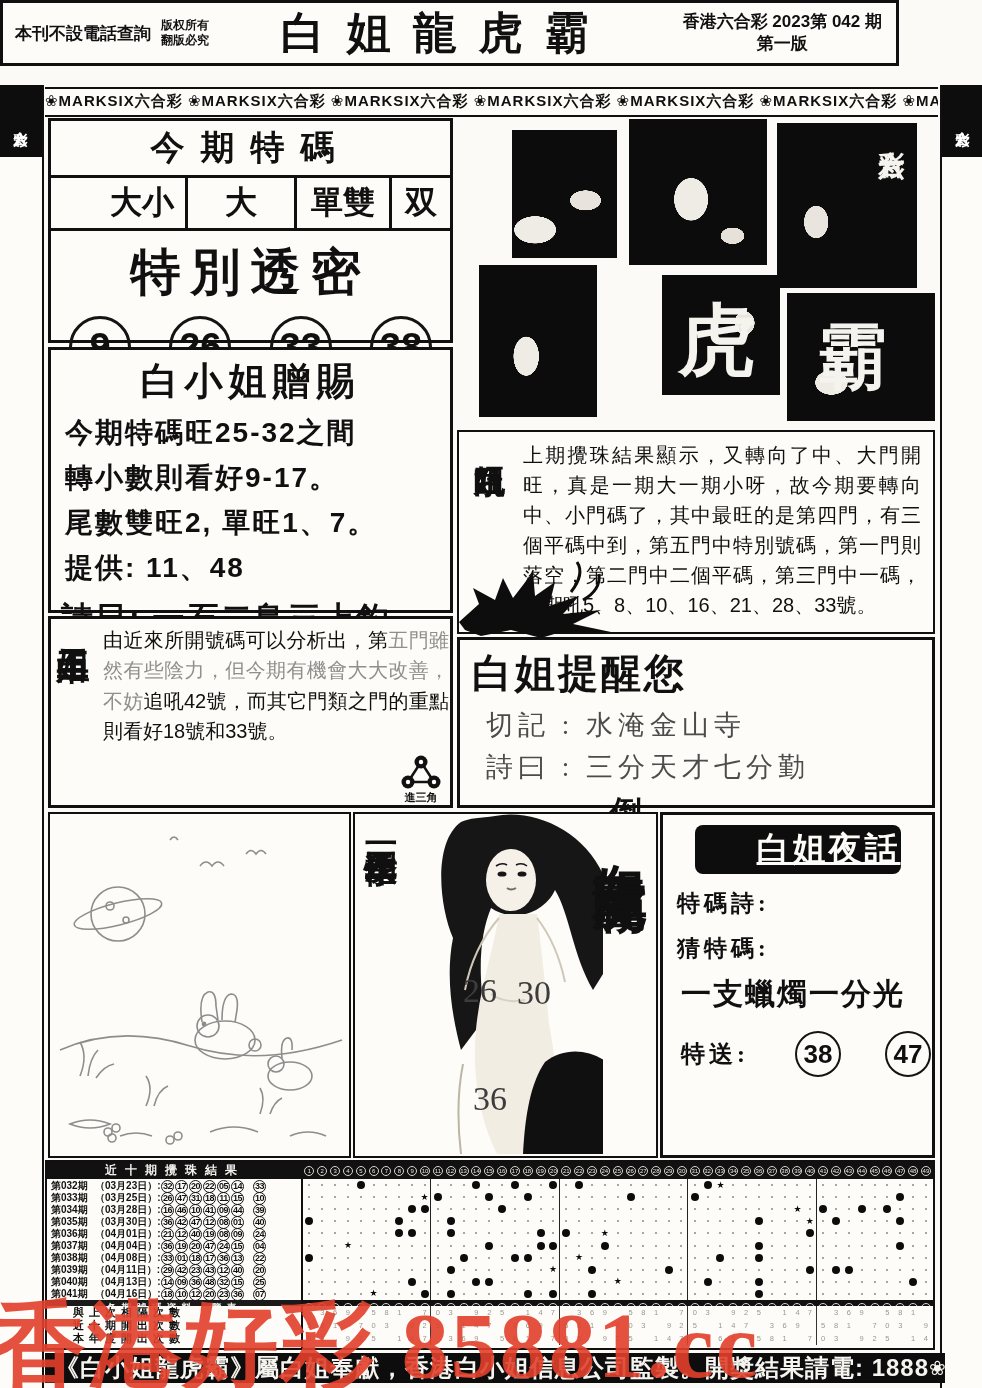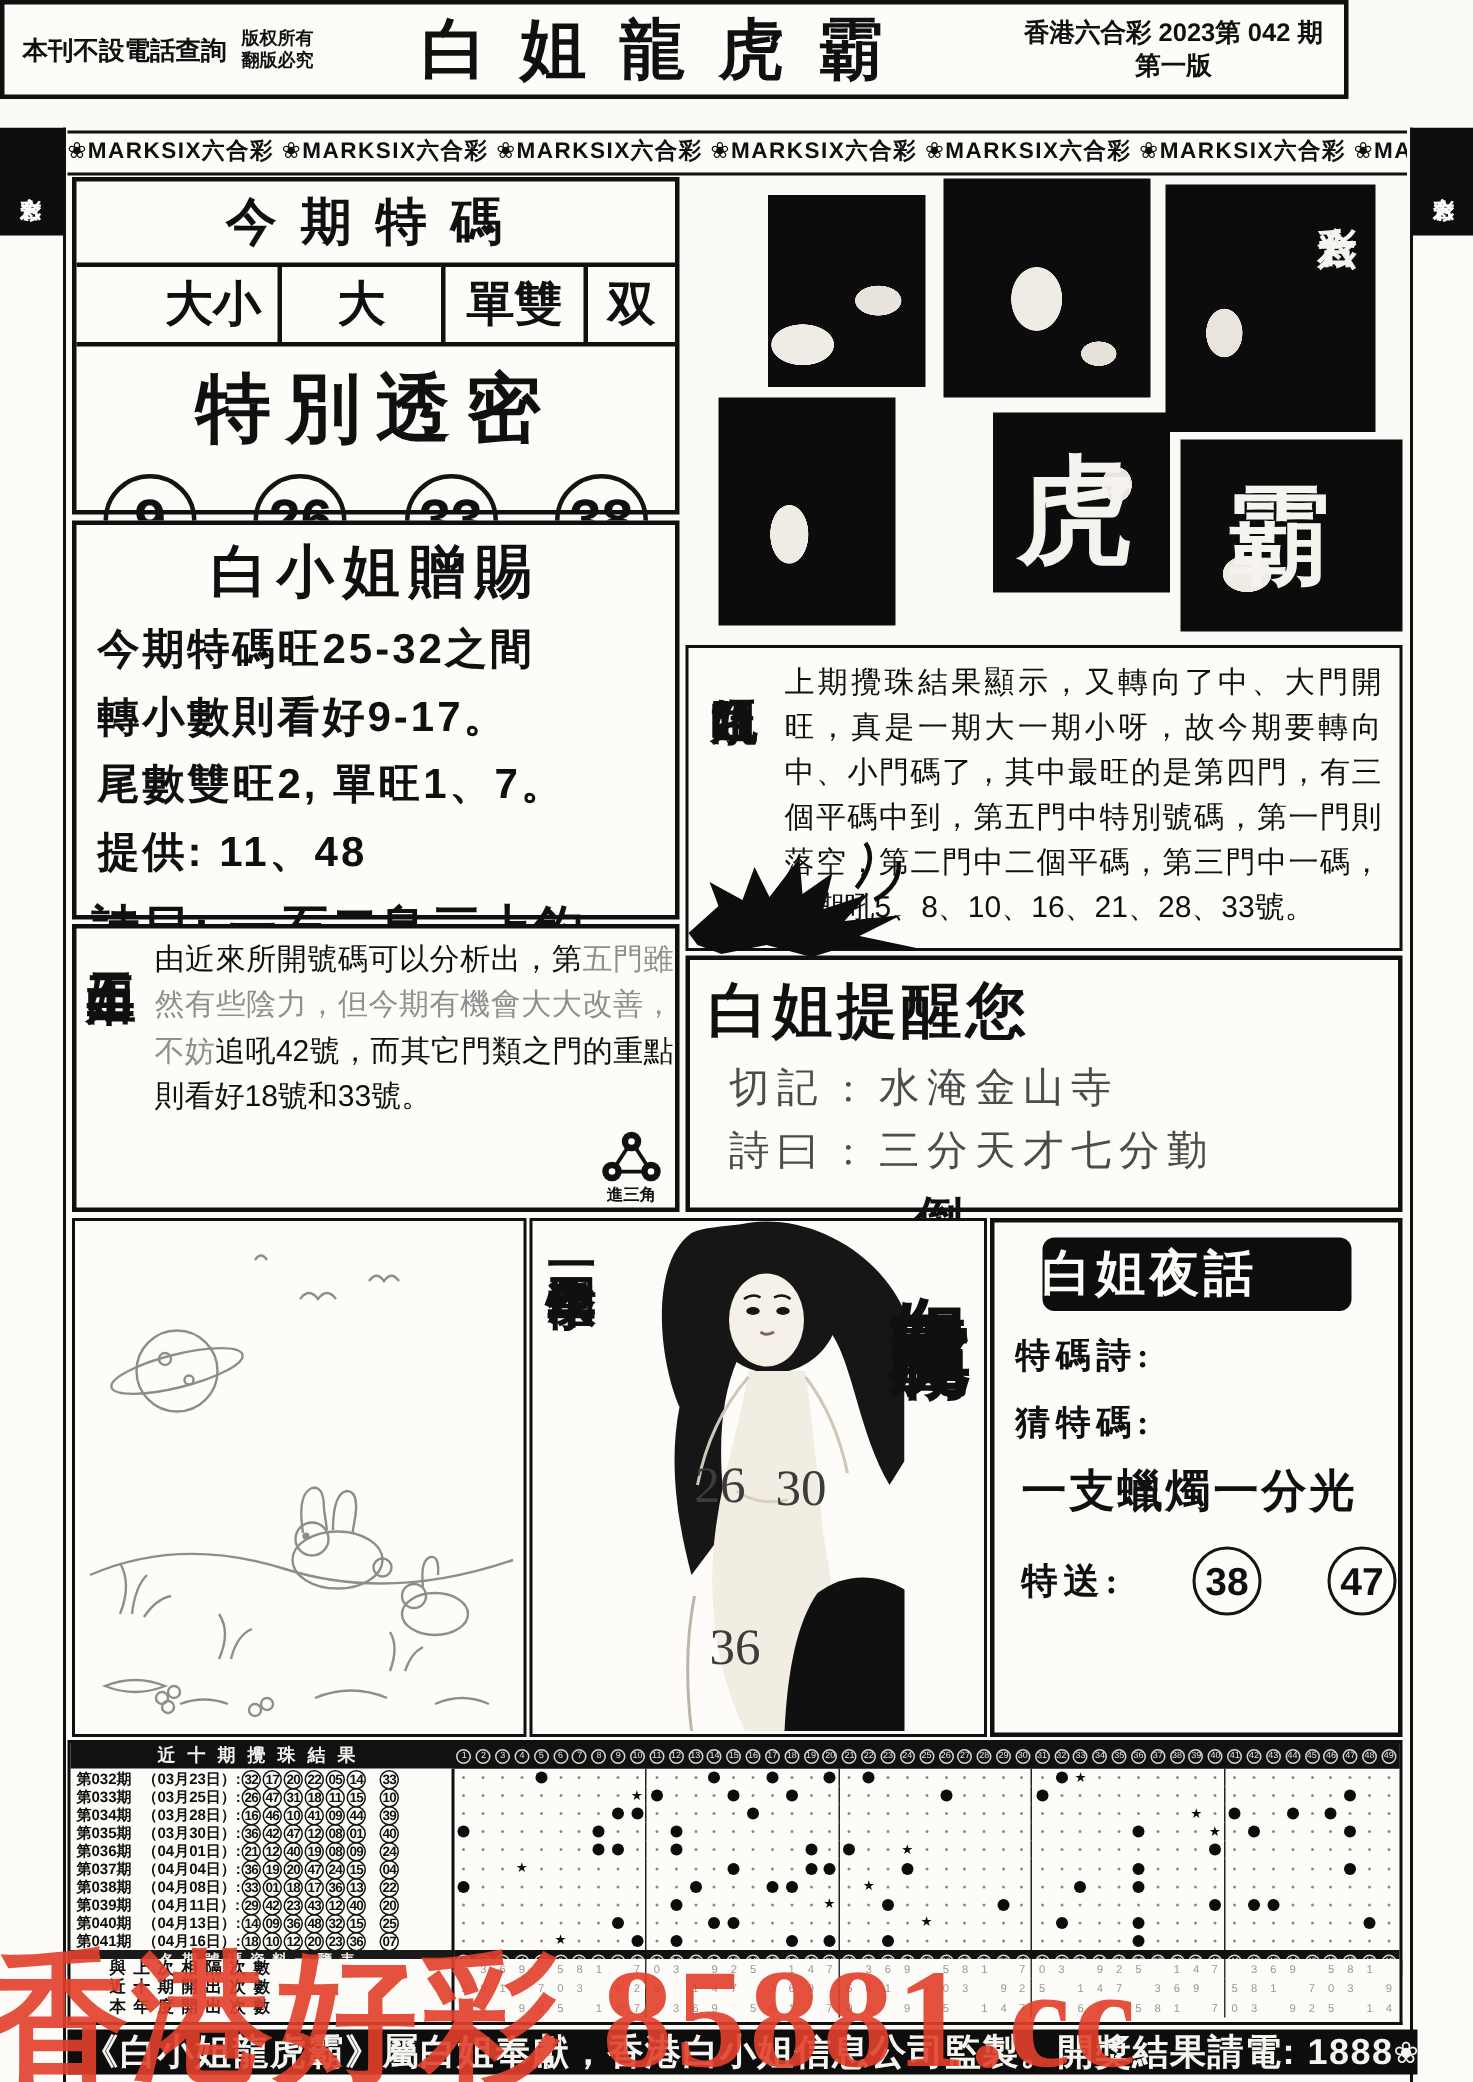--- a/index.html
+++ b/index.html
@@ -66,22 +66,22 @@
   
   .rm-title{font-size:40px;font-weight:bold;letter-spacing:3px;padding:6px 0 0 12px;}
   .rm-line{font-size:27px;color:#4c4c4c;letter-spacing:5px;padding:6px 0 0 26px;white-space:nowrap;}
   .rm-paste{display:flex;align-items:center;gap:34px;padding:6px 0 0 150px;}
   .rm-paste-label{font-size:32px;font-weight:bold;letter-spacing:2px;}
   
   .ca-caption{position:absolute;left:6px;top:12px;font-size:33px;font-weight:bold;line-height:40px;}
   .ca-title{position:absolute;right:4px;top:6px;font-size:55px;font-weight:bold;line-height:66px;letter-spacing:4px;}
   .ca-num{position:absolute;font-size:34px;color:#3c3c3c;font-family:"Liberation Serif",serif;}
   
-  .nt-titlebar{width:206px;margin:10px auto 0 auto;background:#0d0d0d;color:#fdfcf8;text-align:left;
-               font-size:33px;font-weight:bold;letter-spacing:3px;border-radius:8px;padding:2px 0;}
+  .nt-titlebar{width:206px;margin:10px auto 0 auto;background:#0d0d0d;color:#fdfcf8;text-align:right;
+               font-size:33px;font-weight:bold;letter-spacing:3px;border-radius:8px;padding:2px 0;text-decoration:underline;}
   .nt-label{font-size:23px;font-weight:bold;letter-spacing:4px;padding:14px 0 0 14px;}
   .nt-poem{font-size:30px;font-weight:bold;letter-spacing:2px;padding:10px 0 0 18px;white-space:nowrap;}
   .nt-send{display:flex;align-items:center;gap:46px;padding:16px 0 0 18px;}
   .nt-send-label{font-size:24px;font-weight:bold;letter-spacing:4px;}
   
   .rt{left:45px;top:1160px;width:890px;border:2px solid #101010;background:#fdfcf8;box-sizing:border-box;}
   .rt-head{display:flex;height:17px;background:#111;}
   .rt-head-title{width:256px;color:#f3f1ec;font-size:12px;font-weight:bold;letter-spacing:8px;text-align:center;line-height:17px;}
   .ballstrip{flex:1;display:flex;align-items:center;background:#111;}
   .bn-cell{flex:0 0 calc(100%/49);display:flex;justify-content:center;}

